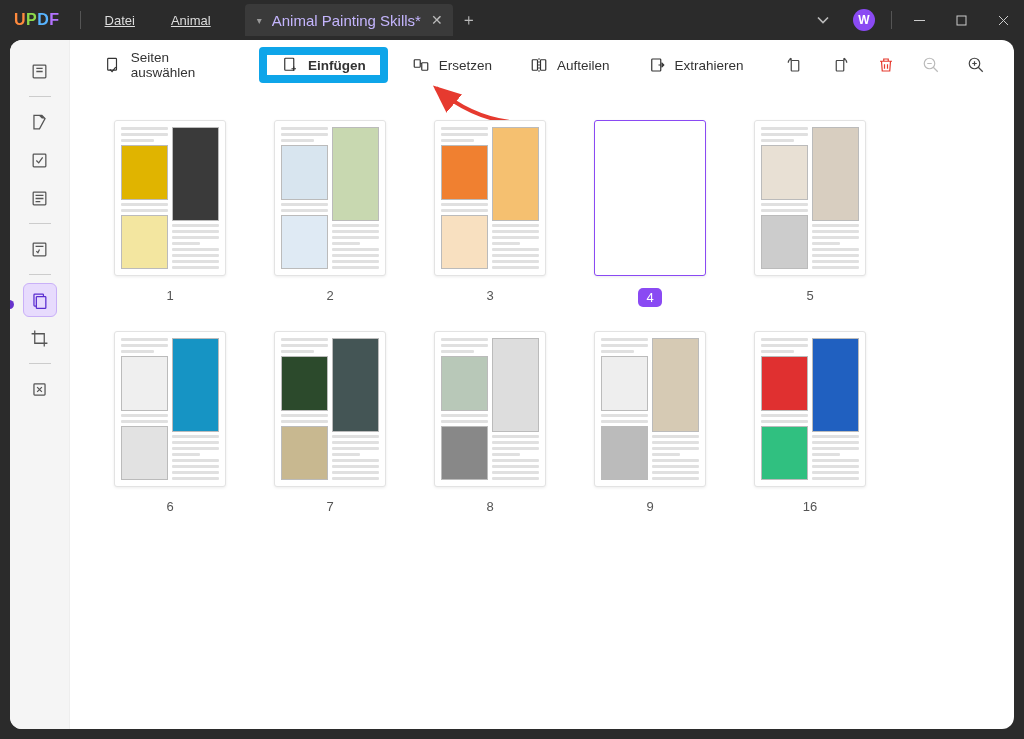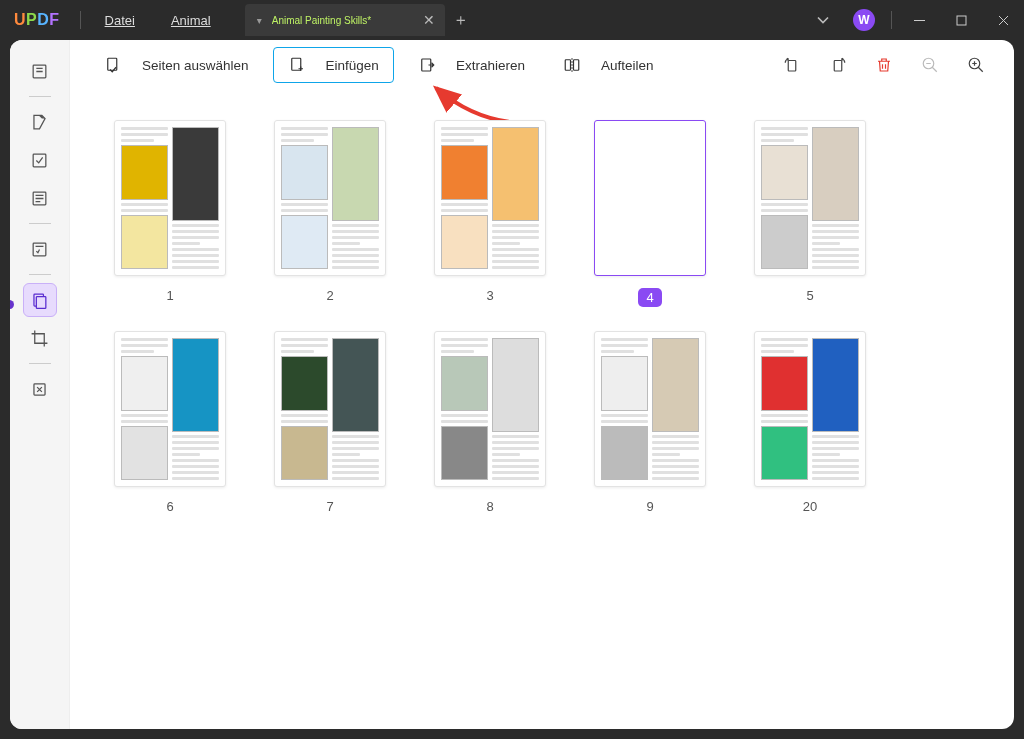--- a/index.html
+++ b/index.html
@@ -11,21 +11,21 @@
   .titlebar { height: 40px; background: #2b2b2b; display: flex; align-items: center; color: #ddd; font-size: 13px; }
   .logo { display: flex; padding: 0 14px; font-weight: 800; font-size: 16px; letter-spacing: 0.5px; }
   .logo span:nth-child(1){color:#ff8a3d;}
   .logo span:nth-child(2){color:#8cd94a;}
   .logo span:nth-child(3){color:#58b4ff;}
   .logo span:nth-child(4){color:#b373ff;}
   .tb-sep { width:1px; height:18px; background:#555; margin:0 6px; }
   .menu-item { padding: 0 18px; height: 100%; display: flex; align-items: center; cursor: pointer; text-decoration: underline; }
   .tab { margin-left: 16px; background: #3a3a3a; height: 32px; border-radius: 4px 4px 0 0; display: flex; align-items: center; padding: 0 10px 0 12px; gap: 10px; min-width: 200px; }
   .tab .dd { color:#999; font-size:10px; }
-  .tab .title { flex: 1; color: #bef264; font-size: 10px; white-space: nowrap; overflow: hidden; }
+  .tab .title { flex: 1; color: #c4b5fd; font-size: 15px; white-space: nowrap; overflow: hidden; }
   .tab .x { color:#bbb; cursor:pointer; font-size:14px; }
   .new-tab { width:32px; text-align:center; color:#bbb; font-size:16px; cursor:pointer; }
   .tb-spacer { flex:1; }
   .tb-icon { width:20px; height:20px; margin:0 10px; color:#bbb; display:flex; align-items:center; justify-content:center; cursor:pointer; }
   .avatar { width:22px; height:22px; border-radius:50%; background:#8a4af3; color:#fff; font-size:12px; font-weight:600; display:flex; align-items:center; justify-content:center; margin:0 10px; }
   .win-btn { width:42px; height:40px; display:flex; align-items:center; justify-content:center; color:#ccc; font-size:13px; cursor:pointer; }
   .win-btn svg { width:11px; height:11px; }
 
   
   .body { position:absolute; top:40px; left:10px; right:10px; bottom:10px; background:#fff; border-radius:12px; display:flex; overflow:hidden; }
@@ -34,22 +34,22 @@
   .sidebar { width:60px; background:#f5f5f5; border-right:1px solid #eee; display:flex; flex-direction:column; align-items:center; padding-top:14px; gap:4px; position:relative; }
   .side-btn { width:34px; height:34px; border-radius:6px; display:flex; align-items:center; justify-content:center; cursor:pointer; color:#555; }
   .side-btn.active { background:#e7dbfd; color:#5a2dd0; border:1px solid #c9b0f8;}
   .side-btn svg { width:19px; height:19px; }
   .side-divider { width:22px; height:1px; background:#ccc; margin:4px 0; }
   .side-knob { position:absolute; left:-5px; top:260px; width:9px; height:9px; background:#6633cc; border-radius:50%; }
 
   
   .content { flex:1; display:flex; flex-direction:column; position:relative; }
   .toolbar { height:50px; display:flex; align-items:center; padding:0 20px; gap:10px; }
-  .tbtn { height:36px; padding:0 14px; display:flex; align-items:center; gap:20px; border-radius:6px; cursor:pointer; font-size:13.5px; color:#333; }
-  .tbtn.highlight { border:1px solid #0ea5e9; border-radius:4px; }
+  .tbtn { height:36px; padding:0 14px; display:flex; align-items:center; gap:9px; border-radius:6px; cursor:pointer; font-size:13.5px; color:#333; }
+  .tbtn.highlight { border:8px solid #0ea5e9; border-radius:4px;font-weight:bold; }
   .tbtn svg { width:18px; height:18px; }
   .toolbar .flex { flex:1; }
   .icon-only { width:36px; height:36px; display:flex; align-items:center; justify-content:center; border-radius:6px; cursor:pointer; color:#444; }
   .icon-only.del { color:#e63a2f; }
   .icon-only svg { width:18px; height:18px; }
 
   
   .arrow { position:absolute; left:360px; top:42px; pointer-events:none; }
 
   
@@ -189,32 +189,40 @@
         <div class="tbtn highlight">
           <svg viewBox="0 0 24 24" fill="none" stroke="currentColor" stroke-width="1.6">
               <rect x="5" y="3" width="12" height="16" rx="1"></rect>
               <line x1="14" y1="17" x2="20" y2="17"></line>
               <line x1="17" y1="14" x2="17" y2="20"></line>
             </svg>
           <span>Einfügen</span>
         </div>
         <div class="tbtn">
           <svg viewBox="0 0 24 24" fill="none" stroke="currentColor" stroke-width="1.6">
-              <rect x="5" y="4" width="12" height="16" rx="1"></rect>
-              <path d="M14 12 h7 M18 9 l3 3 l-3 3"></path>
-            </svg>
-          <span>Extrahieren</span>
+              <rect x="3" y="5" width="8" height="10" rx="1"></rect>
+              <rect x="13" y="9" width="8" height="10" rx="1"></rect>
+              <path d="M11 10 h2"></path>
+            </svg>
+          <span>Ersetzen</span>
         </div>
         <div class="tbtn">
           <svg viewBox="0 0 24 24" fill="none" stroke="currentColor" stroke-width="1.6">
               <rect x="3" y="5" width="7" height="14" rx="1"></rect>
               <rect x="14" y="5" width="7" height="14" rx="1"></rect>
               <line x1="12" y1="3" x2="12" y2="21" stroke-dasharray="2 2"></line>
             </svg>
           <span>Aufteilen</span>
+        </div>
+        <div class="tbtn">
+          <svg viewBox="0 0 24 24" fill="none" stroke="currentColor" stroke-width="1.6">
+              <rect x="5" y="4" width="12" height="16" rx="1"></rect>
+              <path d="M14 12 h7 M18 9 l3 3 l-3 3"></path>
+            </svg>
+          <span>Extrahieren</span>
         </div>
         <div class="flex"></div>
         <div class="icon-only">
             <svg viewBox="0 0 24 24" fill="none" stroke="currentColor" stroke-width="1.6">
               <rect x="7" y="6" width="10" height="14" rx="1"></rect>
               <path d="M7 4 a5 5 0 0 0 -4 5"></path>
               <path d="M5 3 l2 1 l-1 2"></path>
             </svg>
           </div>
         <div class="icon-only">
@@ -499,20 +507,20 @@
                     <div class="txt"></div>
                     <div class="txt"></div>
                     <div class="txt" style="width:60%"></div>
       <div class="txt"></div>
                     <div class="txt"></div>
                     <div class="txt"></div>
                     <div class="txt"></div>
     </div>
   </div>
               </div>
-  <div class="pg-num ">20</div>
+  <div class="pg-num ">16</div>
             </div>
           </div>
       </div>
 
     </div>
   </div>
 </div>
 
 </body></html>

